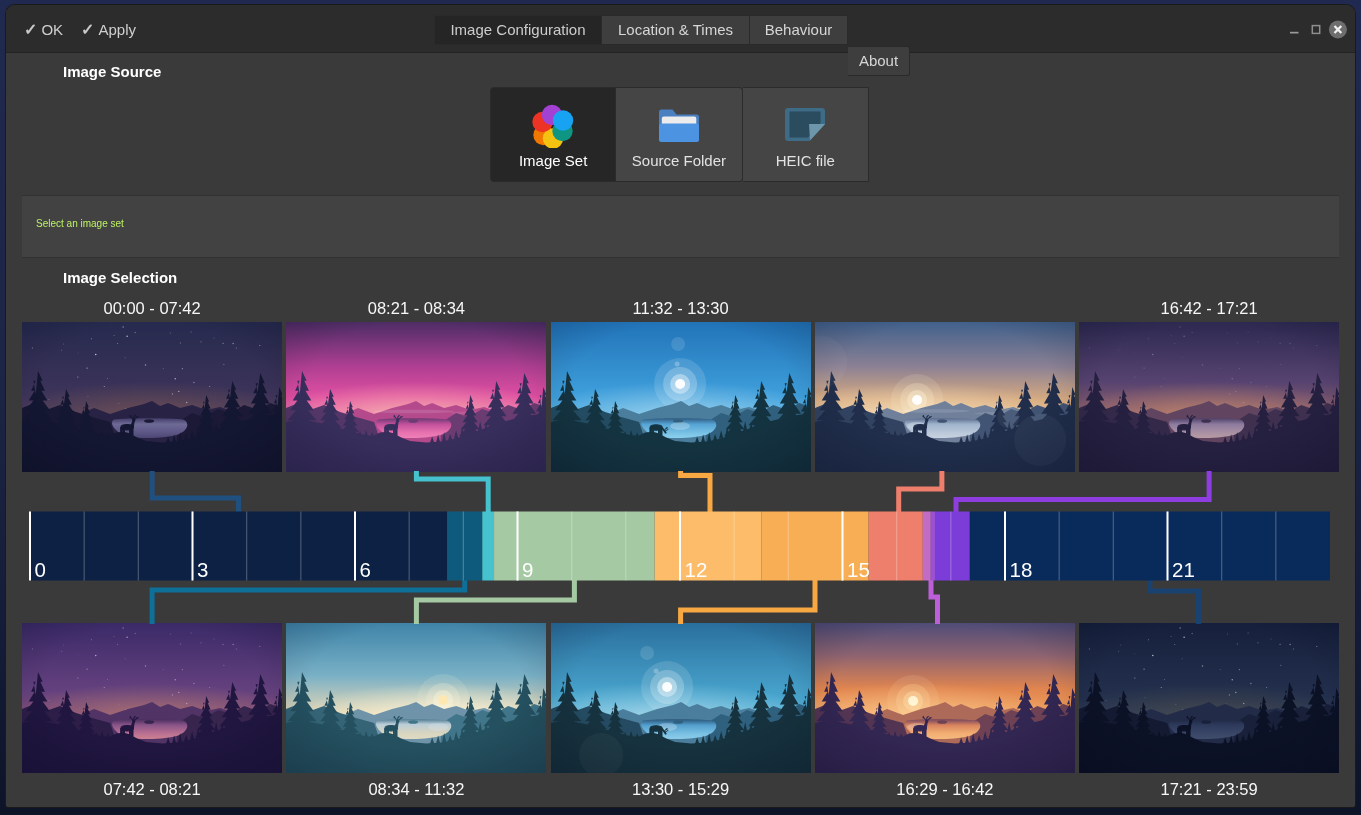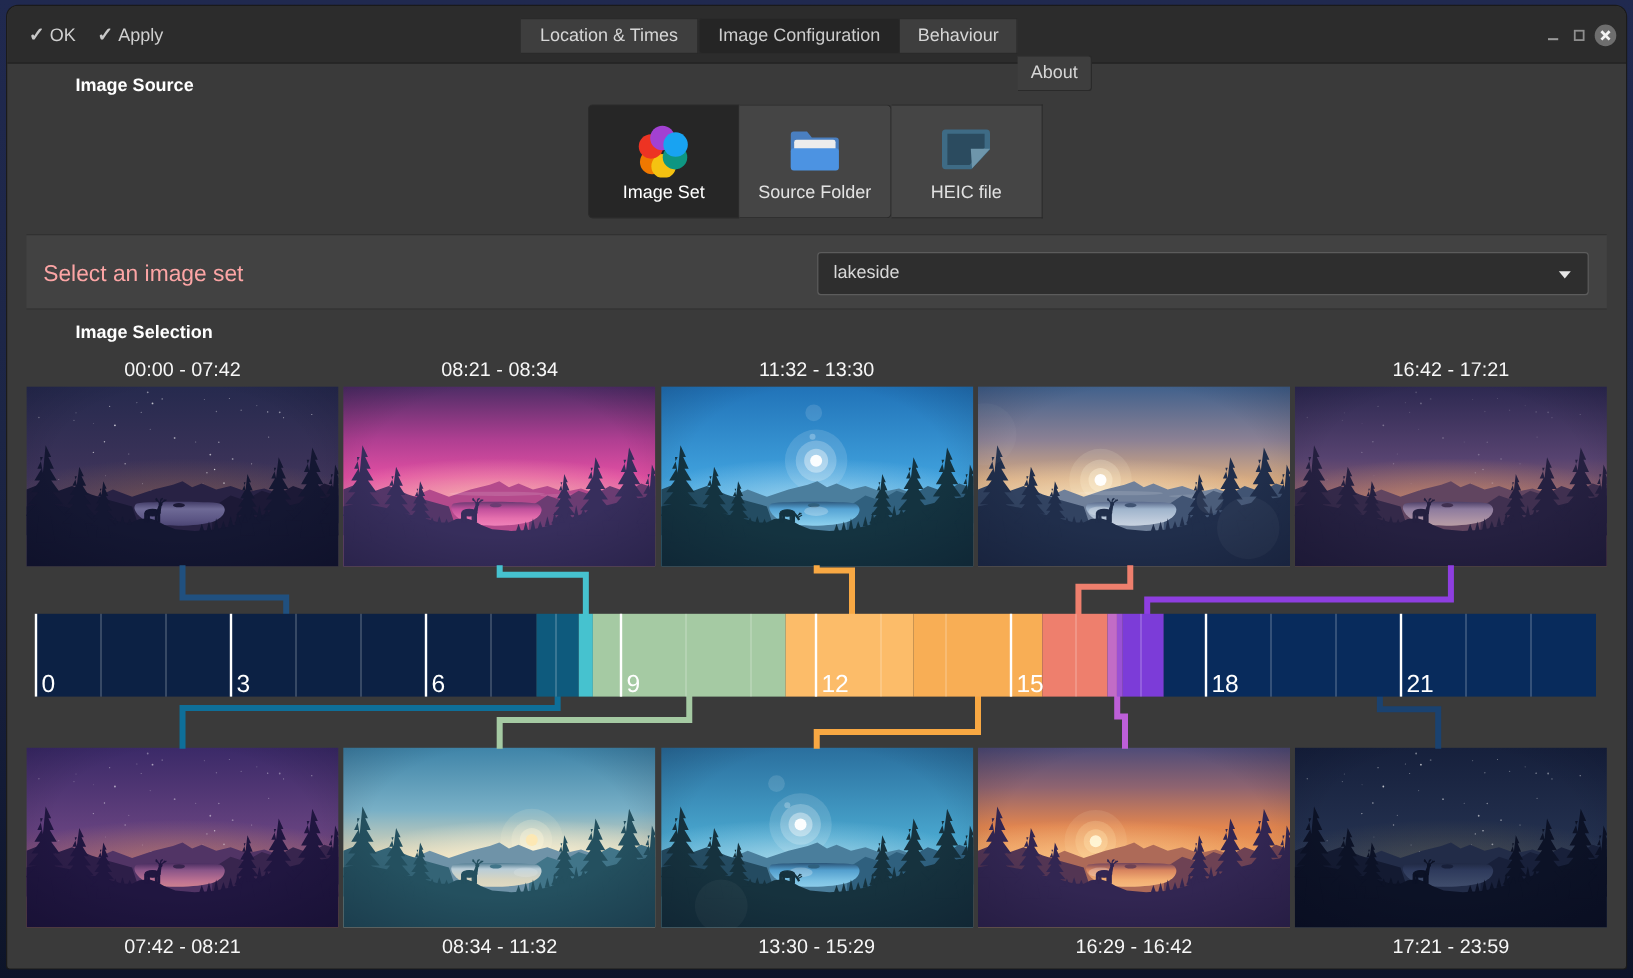--- a/index.html
+++ b/index.html
@@ -26,43 +26,43 @@
 .srcbtn { width:126.3px; height:94.5px; background:#454545; border:1px solid #2b2b2b;
   border-left:none; position:relative; }
 .srcbtn.first { border-left:1px solid #2b2b2b; border-radius:4px 0 0 4px; }
 .srcbtn.last { border-radius:0 4px 4px 0; }
 .srcbtn.sel { background:#262626; }
 .srcbtn .lbl { position:absolute; width:100%; text-align:center; top:64px;
   color:#e2e2e2; font-size:15px; }
 .srcbtn svg { position:absolute; left:50%; top:16px; transform:translateX(-50%); }
 .comborow { position:absolute; left:16px; top:190px; width:1317px; height:63px;
   background:#424242; border-top:1px solid #313131; border-bottom:1px solid #313131; }
-.comborow .lab { position:absolute; left:14px; top:22px; color:#fca5a5; font-size:19px; }
+.comborow .lab { position:absolute; left:14px; top:22px; color:#bef264; font-size:10px; }
 .combo { position:absolute; left:658.5px; top:14px; width:643px; height:36px;
   background:#2e2e2e; border:1px solid #5c5c5c; border-radius:3px;
   color:#d8d8d8; font-size:15px; line-height:34px; padding-left:13px; }
 .combo .arr { position:absolute; right:14px; top:15px; width:0; height:0;
   border-left:5.5px solid transparent; border-right:5.5px solid transparent;
   border-top:6px solid #e6e6e6; }
 .tlabel { position:absolute; width:260px; text-align:center; color:#f7f7f7;
   font-size:16.5px; }
 .th { position:absolute; width:260.25px; height:150px; }
 .th svg { display:block; width:100%; height:100%; }
 .overlay { position:absolute; left:0; top:0; width:1349px; height:802px; }
 </style></head>
 <body>
 <div class="window">
   <div class="titlebar">
     <div class="tb-left">
         <span><span class="chk">✓</span>OK</span>
         <span><span class="chk">✓</span>Apply</span>
       </div>
     <div class="tabs">
+      <div class="tab first sel" style="width:168px">Image Configuration</div>
       <div class="tab" style="width:148px">Location &amp; Times</div>
-      <div class="tab first sel" style="width:168px">Image Configuration</div>
       <div class="tab" style="width:98px">Behaviour</div>
       <div class="tab last" style="width:62px">About</div>
     </div>
     <div class="winbtns">
       <svg width="76" height="48" viewBox="0 0 76 48">
         <rect x="11" y="26.8" width="8.5" height="1.7" fill="#9a9a9a"></rect>
         <rect x="33.3" y="20.6" width="7.4" height="7.8" fill="none" stroke="#8e8e8e" stroke-width="1.5"></rect>
         <circle cx="58.9" cy="24.5" r="9" fill="#6e6e6e"></circle>
         <path d="M55.5,21 L62.3,28 M62.3,21 L55.5,28" stroke="#f2f2f2" stroke-width="2.3"></path>
       </svg>
@@ -95,21 +95,20 @@
       <svg width="44" height="44" viewBox="0 0 44 44">
         <path d="M5,4 H39 Q42,4 42,7 V20.5 L26.5,37 H5 Q2,37 2,34 V7 Q2,4 5,4 Z" fill="#3e6b85"></path>
         <path d="M6.5,7.5 H37.5 V19 L25,33.5 H6.5 Z" fill="#2b4b5f"></path>
         <path d="M26,20 H42 L27,36.5 Z" fill="#6e96ab"></path>
       </svg>
       <div class="lbl">HEIC file</div>
     </div>
   </div>
   <div class="comborow">
     <div class="lab">Select an image set</div>
-    <div class="combo">lakeside<div class="arr"></div></div>
   </div>
   <div class="section-label" style="top:264px">Image Selection</div>
   <div class="tlabel" style="left:16.1px;top:294px">00:00 - 07:42</div>
     <div class="tlabel" style="left:280.4px;top:294px">08:21 - 08:34</div>
     <div class="tlabel" style="left:544.6px;top:294px">11:32 - 13:30</div>
     <div class="tlabel" style="left:1073.1px;top:294px">16:42 - 17:21</div>
   <div class="th" style="left:16.0px;top:316.5px">
       <svg class="thumb" width="260" height="150" viewBox="0 0 260 150" preserveAspectRatio="none">
         <defs>
           <linearGradient id="skt1" x1="0" y1="0" x2="0" y2="1">

